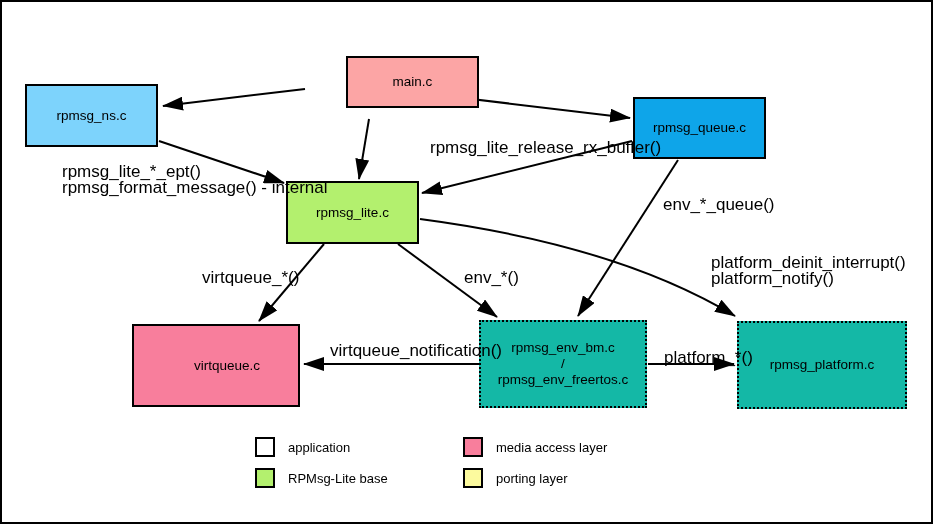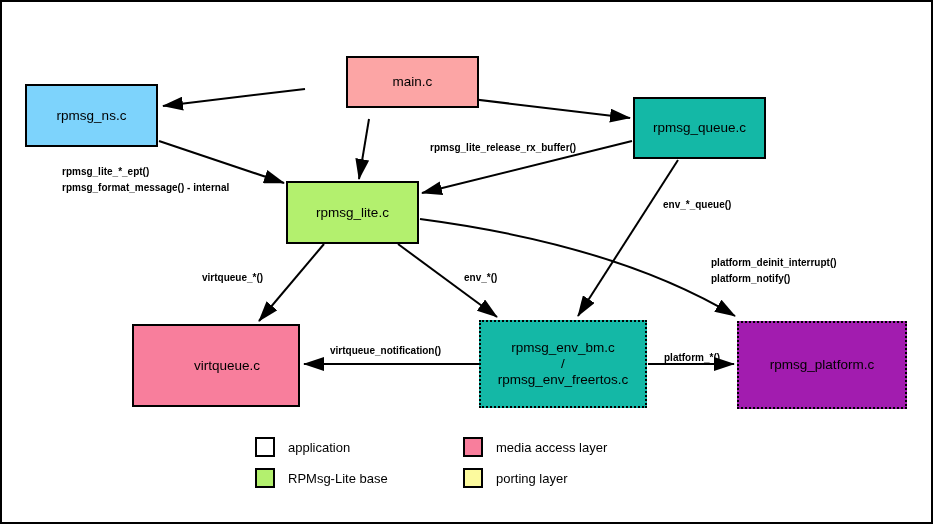--- a/index.html
+++ b/index.html
@@ -14,21 +14,21 @@
   }
   svg.edges{position:absolute;left:0;top:0;pointer-events:none;}
   .edge{stroke:#000;stroke-width:2;fill:none;}
   .node{
     position:absolute;box-sizing:border-box;border:2px solid #000;
     display:flex;flex-direction:column;align-items:center;justify-content:center;
     text-align:center;font-size:13.5px;line-height:16px;
   }
   .node.dotted{border:2px dotted #000;}
   .elabel{
-    position:absolute;font-size:10px;line-height:16px;white-space:nowrap;font-weight:bold;
+    position:absolute;font-size:17px;line-height:16px;white-space:nowrap;
   }
   .legend-item{
     position:absolute;display:flex;align-items:center;font-size:13px;
     white-space:nowrap;
     text-align:center;
   }
   .swatch{
     width:16px;height:16px;border:2px solid #000;display:inline-block;
     margin-right:13px;flex:none;
   }
@@ -59,39 +59,39 @@
   </svg>
 
   <div class="node" style="left: 303px; top: 54px; width: 133px; height: 52px; background-color: #fca5a5; margin-left: 41px;">
     <span>main.c</span>
   </div>
 
   <div class="node" style="left: 23px; top: 82px; width: 133px; height: 63px; background-color: #7dd3fc;">
     <span>rpmsg_ns.c</span>
   </div>
 
-  <div class="node" style="left: 631px; top: 95px; width: 133px; height: 62px; background-color: #14b8a6;">
+  <div class="node" style="left: 631px; top: 95px; width: 133px; height: 62px; background-color: #0ea5e9;">
     <span>rpmsg_queue.c</span>
   </div>
 
   <div class="node" style="left: 284px; top: 179px; width: 133px; height: 63px; background-color: rgb(179, 240, 110);">
     <span>rpmsg_lite.c</span>
   </div>
 
   <div class="node" style="left: 130px; top: 322px; width: 168px; height: 83px; background-color: rgb(248, 126, 156); padding-left: 22px;">
     <span>virtqueue.c</span>
   </div>
 
   <div class="node dotted" style="left: 477px; top: 318px; width: 168px; height: 88px; background-color: #14b8a6;">
     <span>rpmsg_env_bm.c</span>
     <span>/</span>
     <span>rpmsg_env_freertos.c</span>
   </div>
 
-  <div class="node dotted" style="left: 735px; top: 319px; width: 170px; height: 88px; background-color: #a21caf;">
+  <div class="node dotted" style="left: 735px; top: 319px; width: 170px; height: 88px; background-color: #14b8a6;">
     <span>rpmsg_platform.c</span>
   </div>
 
   <div class="elabel" style="left:60px;top:162px">
     <div>rpmsg_lite_*_ept()</div>
     <div>rpmsg_format_message() - internal</div>
   </div>
 
   <div class="elabel" style="left:428px;top:138px">rpmsg_lite_release_rx_buffer()</div>
 

